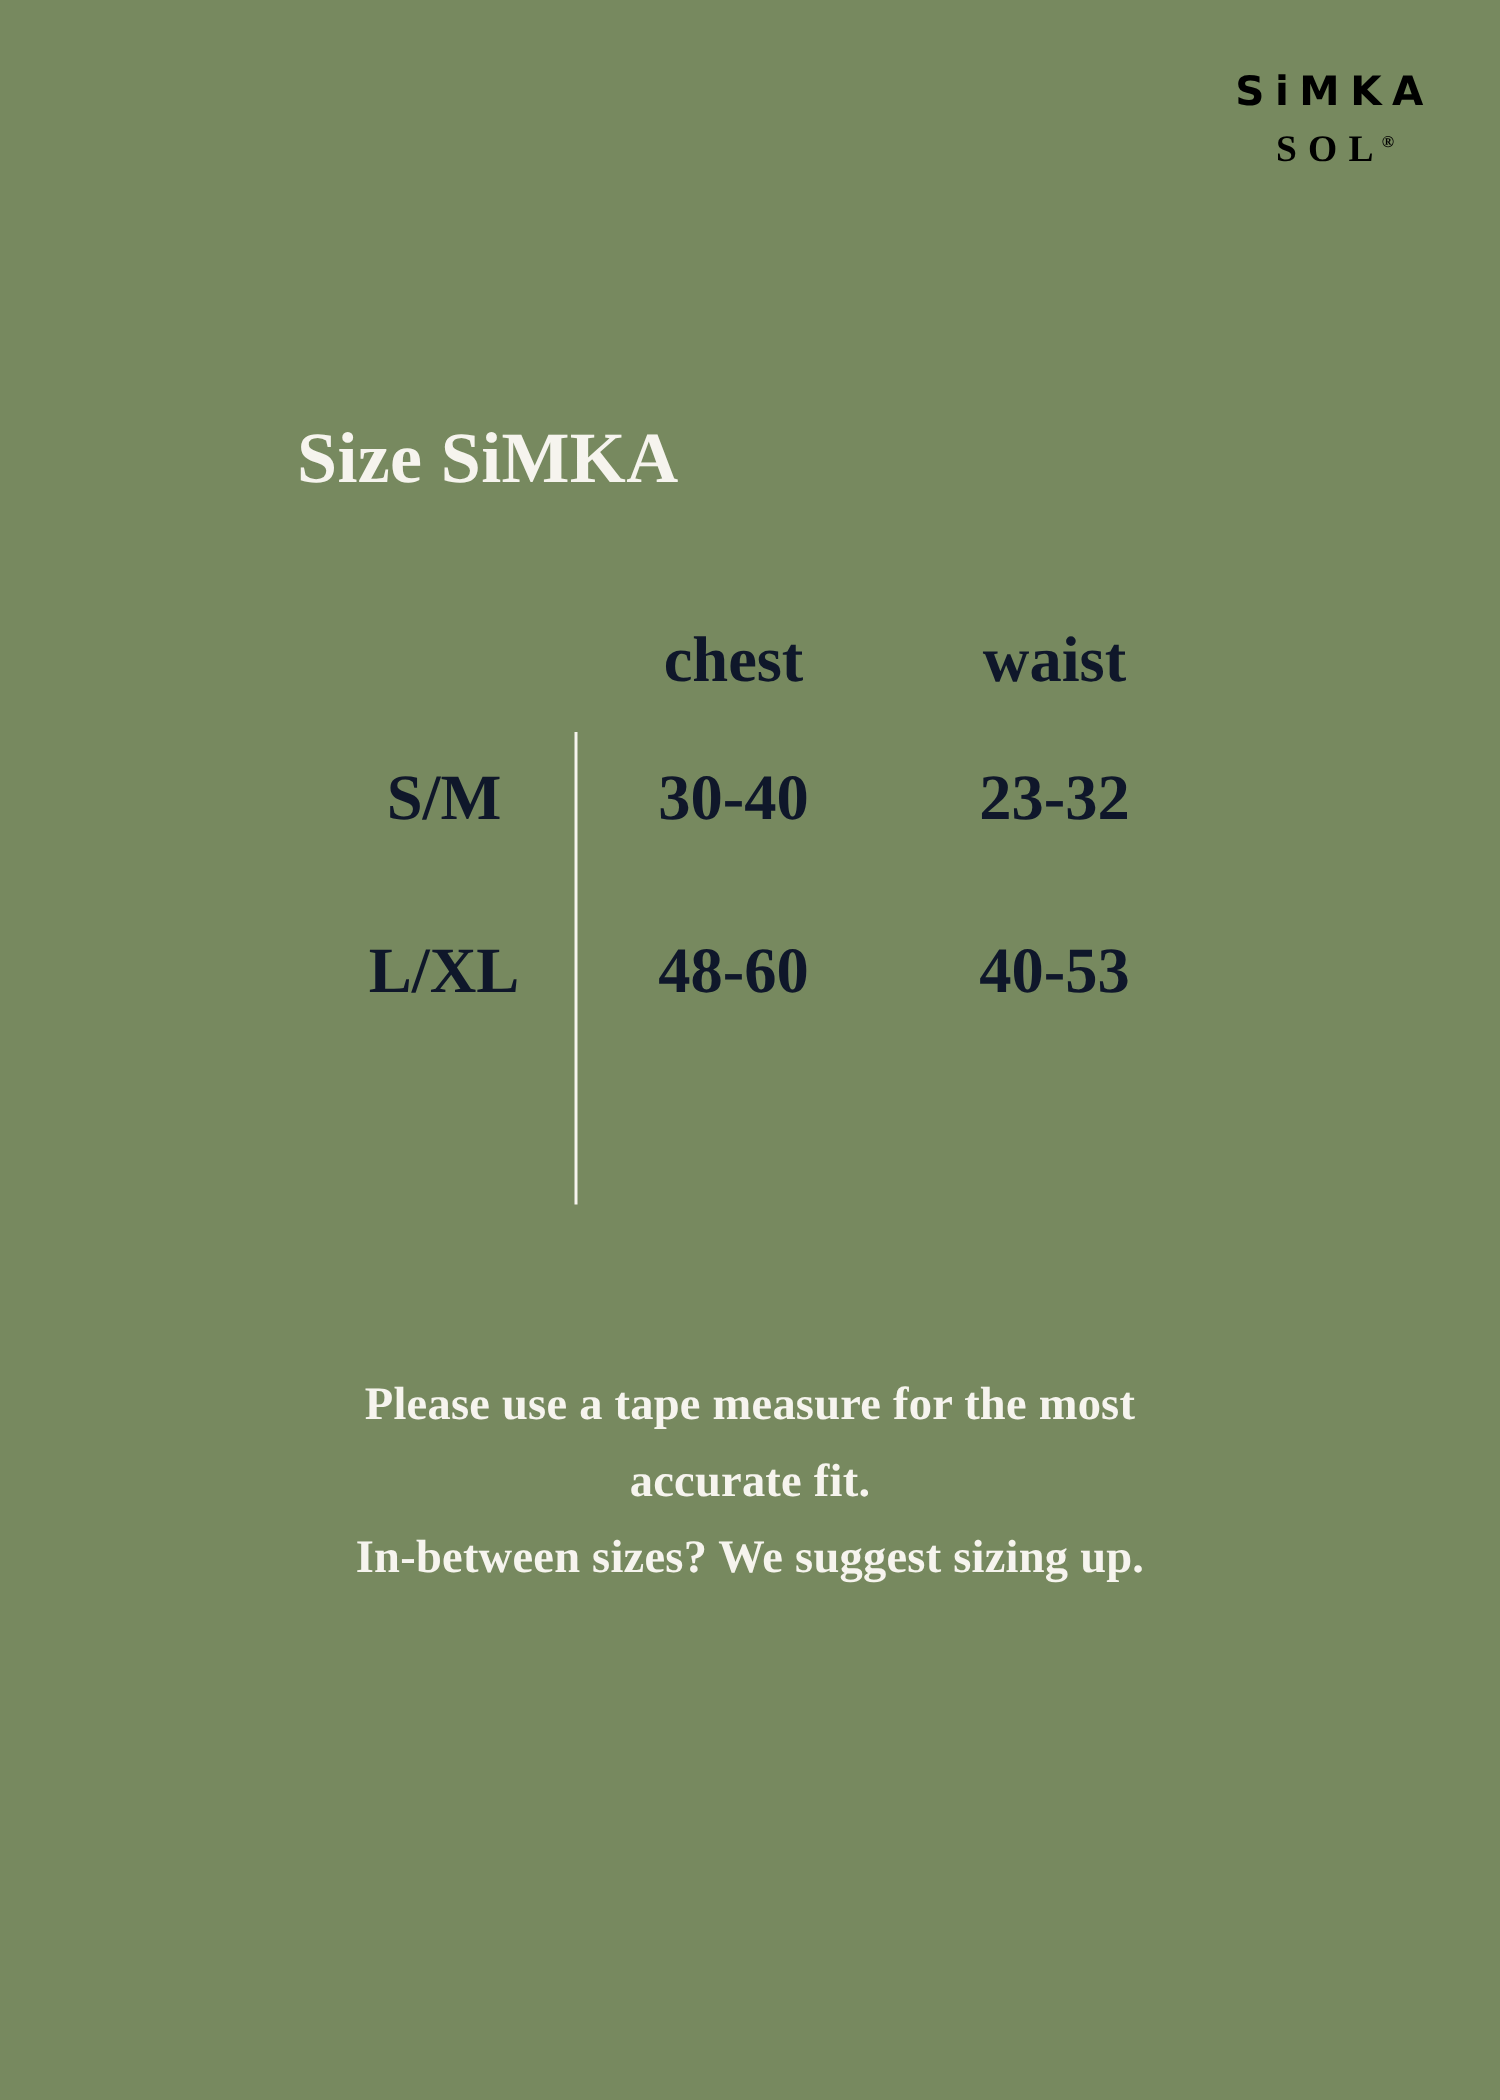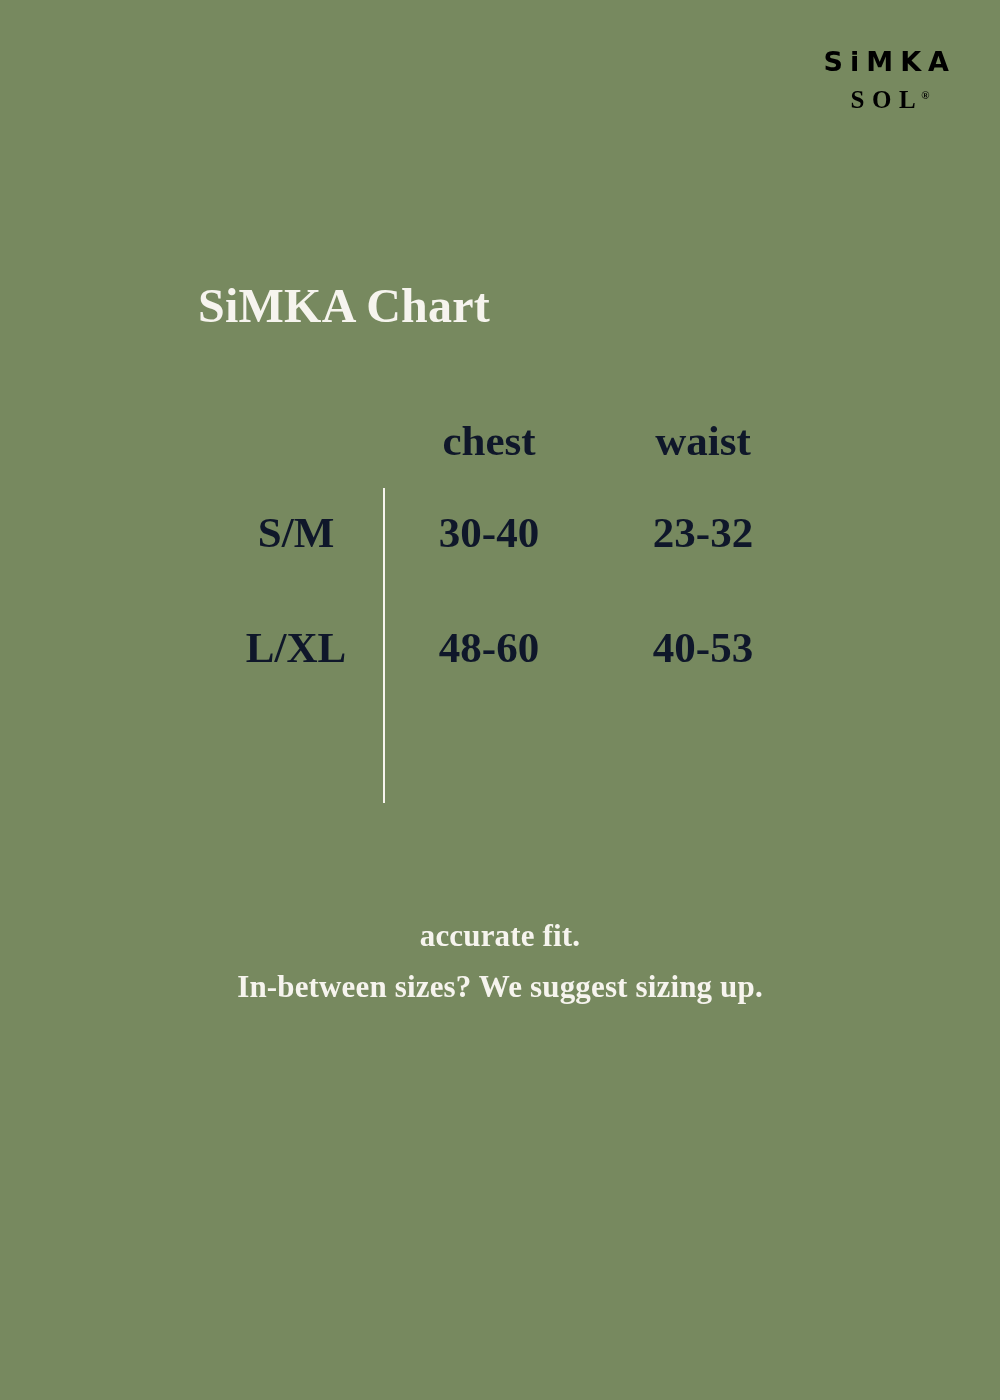--- a/index.html
+++ b/index.html
@@ -125,21 +125,21 @@
   .note div { white-space: nowrap; }
 </style>
 </head>
 <body>
 
 <div class="brand">
   <div class="brand-line brand-line-1">SiMKA</div>
   <div class="brand-line brand-line-2"><span>SOL</span><span class="brand-reg">®</span></div>
 </div>
 
-<div class="title">SiMKA Chart</div>
+<div class="title">Size SiMKA</div>
 
 <div class="chart-wrap">
   <table class="size-table">
     <thead>
       <tr>
         <th class="col-head corner"></th>
         <th class="col-head chest">chest</th>
         <th class="col-head waist">waist</th>
       </tr>
     </thead>
@@ -154,15 +154,16 @@
         <td class="val chest">48-60</td>
         <td class="val waist">40-53</td>
       </tr>
     </tbody>
   </table>
 </div>
 
 <div class="divider"></div>
 
 <div class="note">
+  <div>Please use a tape measure for the most</div>
   <div>accurate fit.</div>
   <div>In-between sizes? We suggest sizing up.</div>
 </div>
 
 </body></html>

